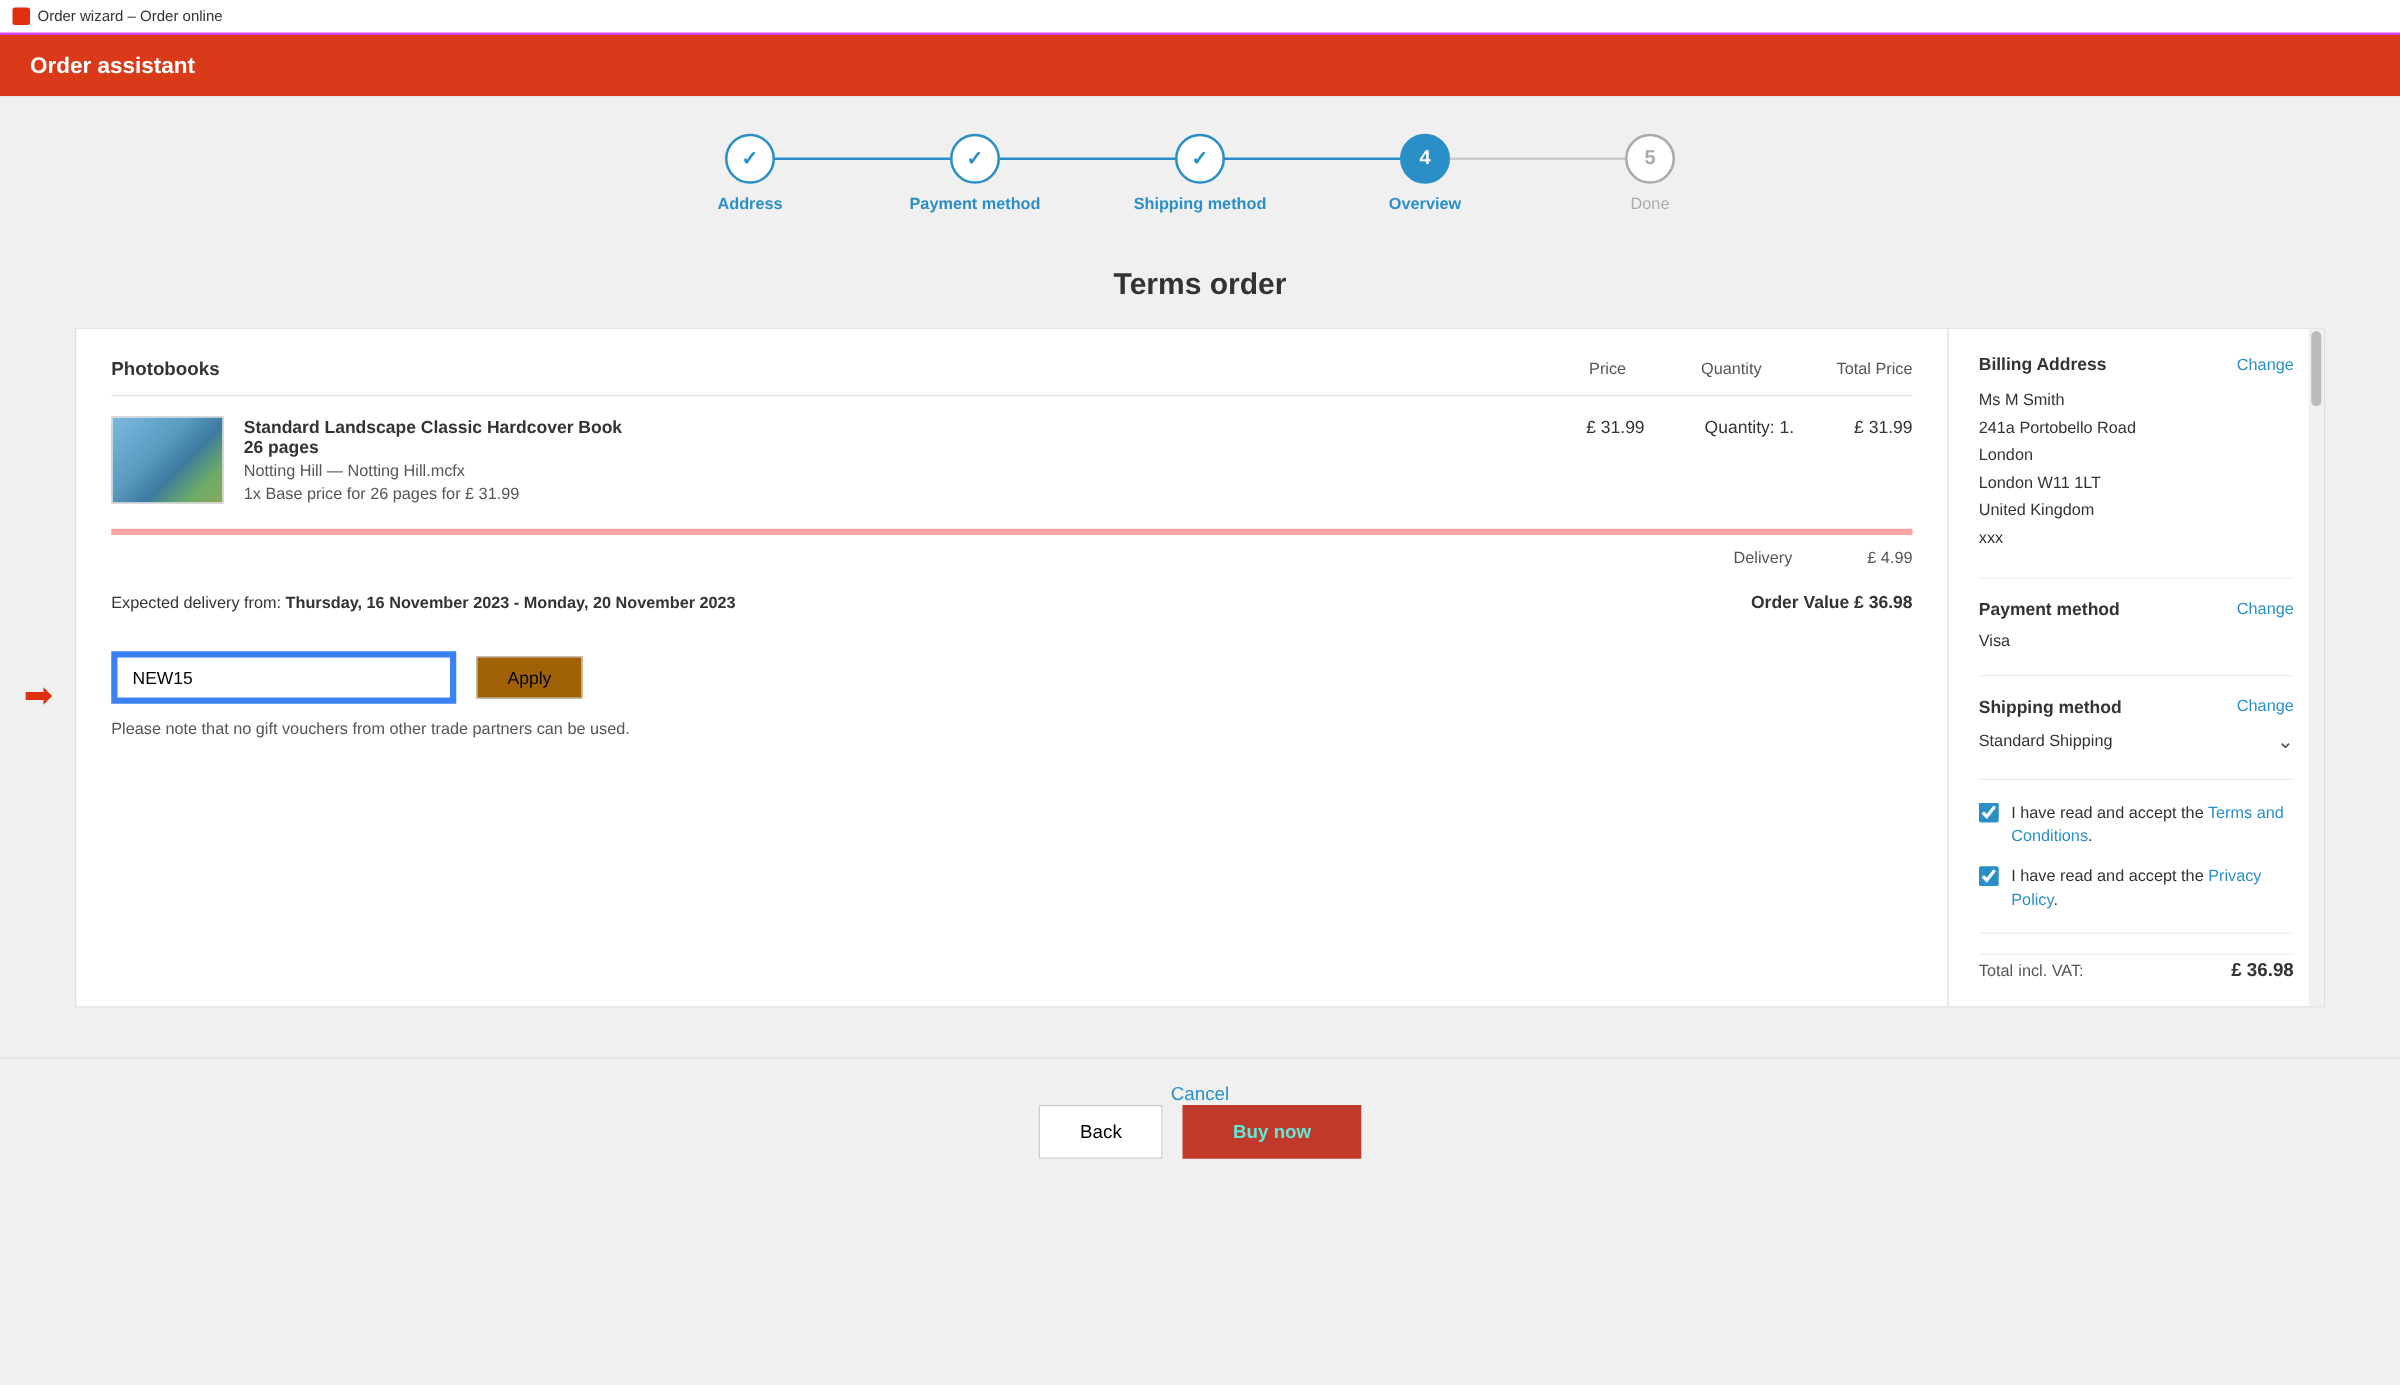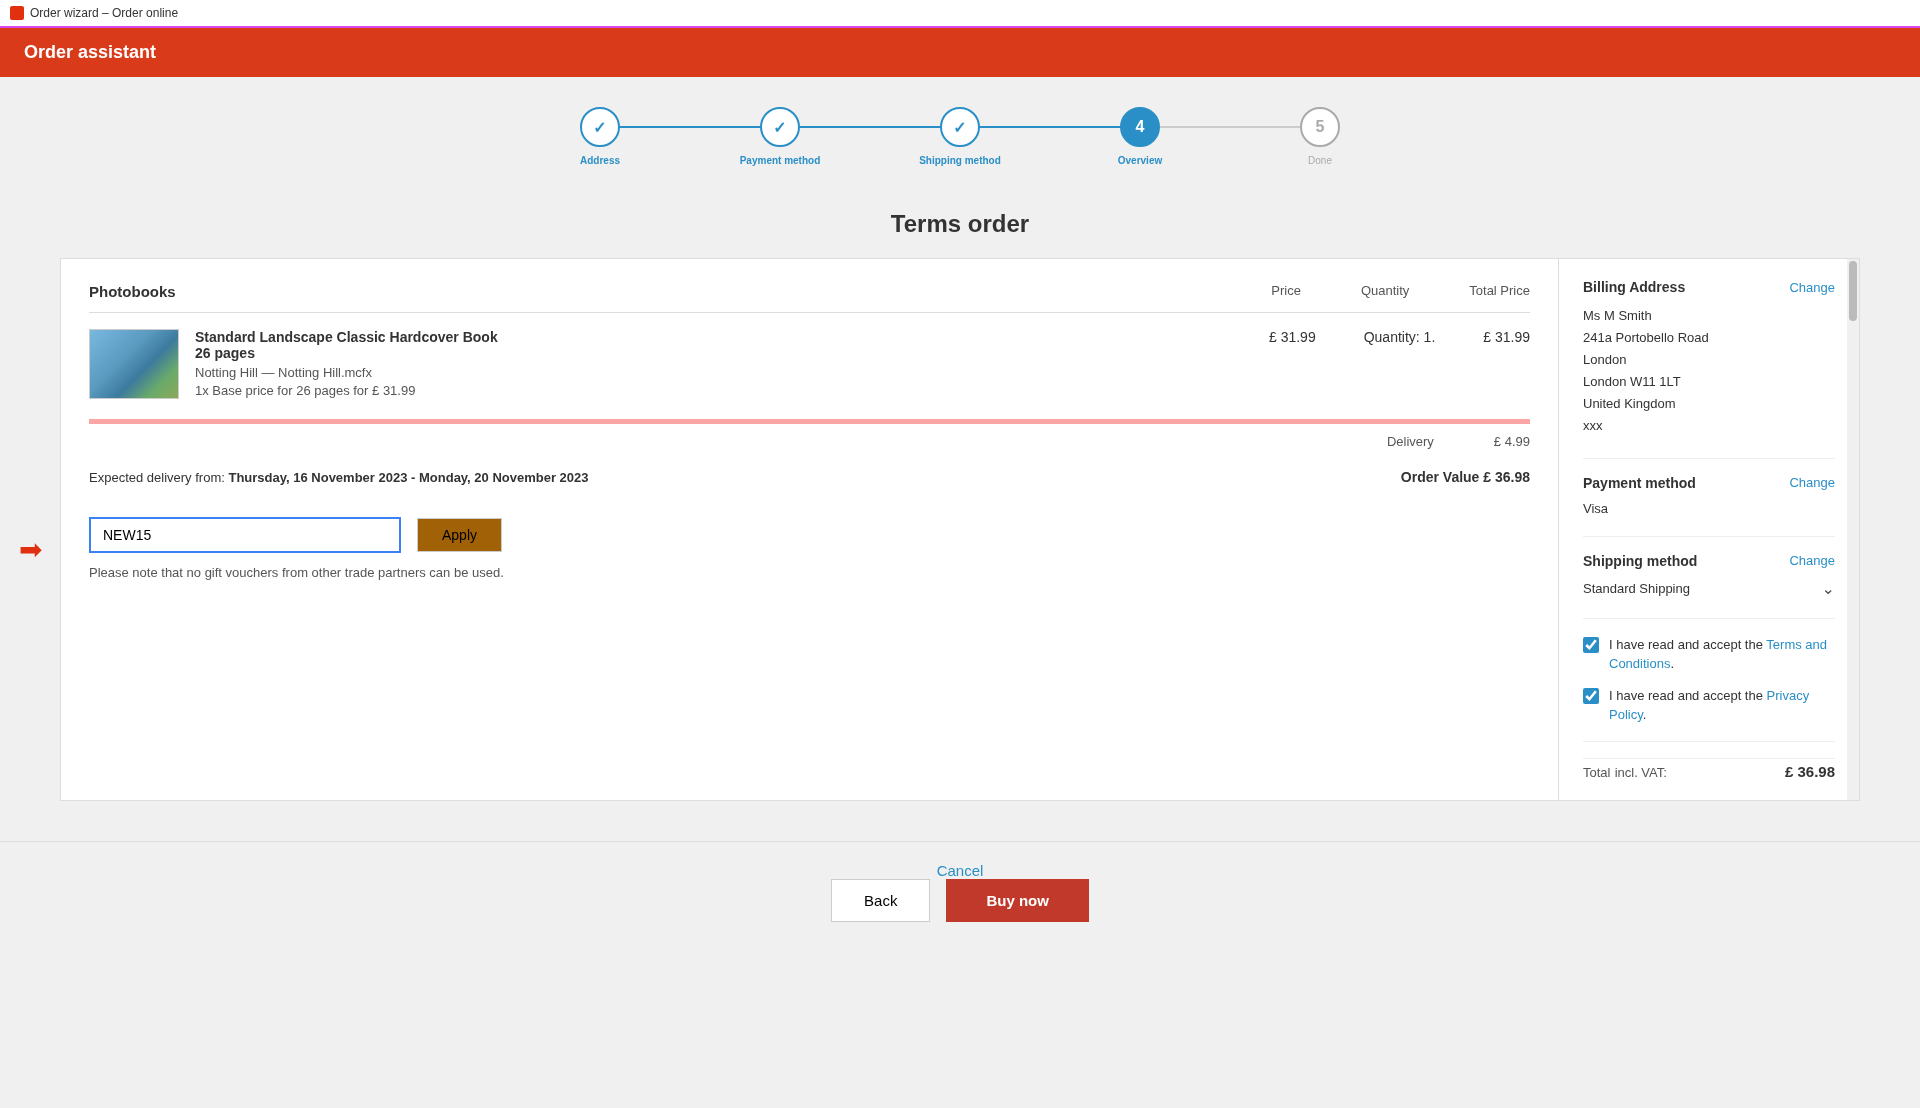--- a/index.html
+++ b/index.html
@@ -73,21 +73,21 @@
       border-color: #2a8fc7;
       color: #fff;
     }
     .step-circle.inactive {
       background: #fff;
       border-color: #aaa;
       color: #aaa;
     }
     .step-label {
       margin-top: 8px;
-      font-size: 10px;
+      font-size: 13px;
       color: #2a8fc7;
       font-weight: bold;
       text-align: center;
     }
     .step-label.inactive {
       color: #aaa;
       font-weight: normal;
     }
     .step-connector {
       position: absolute;
@@ -222,23 +222,23 @@
     }
     .arrow-indicator {
       position: absolute;
       left: -70px;
       top: 50%;
       transform: translateY(-50%);
       color: #e03010;
       font-size: 28px;
     }
     .voucher-input {
-      border: 2px solid #3b82f6;
+      border: 5px solid #3b82f6;
       padding: 8px 12px;
-      width: 312px;
+      width: 276px;
       font-size: 14px;
       outline: none;
     }
     .apply-btn {
       padding: 8px 24px;
       border: 1px solid #ccc;
       background: #a16207;
       cursor: pointer;
       font-size: 14px;
     }
@@ -373,21 +373,21 @@
     .back-btn {
       padding: 12px 32px;
       border: 1px solid #ccc;
       background: #fff;
       font-size: 15px;
       cursor: pointer;
     }
     .buy-now-btn {
       padding: 12px 40px;
       background: #c0392b;
-      color: #ffffff;
+      color: #5eead4;
       border: none;
       font-size: 15px;
       cursor: pointer;
       font-weight: bold;
     }
 
     .checkmark::before { content: '✓'; }
   </style>
 </head>
 <body>

